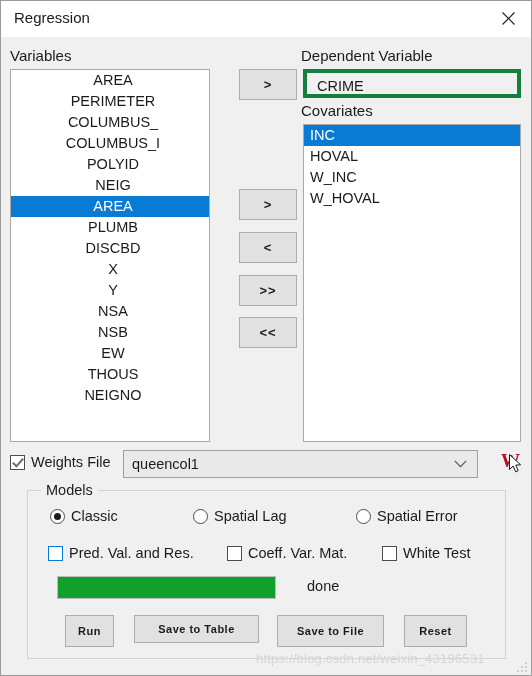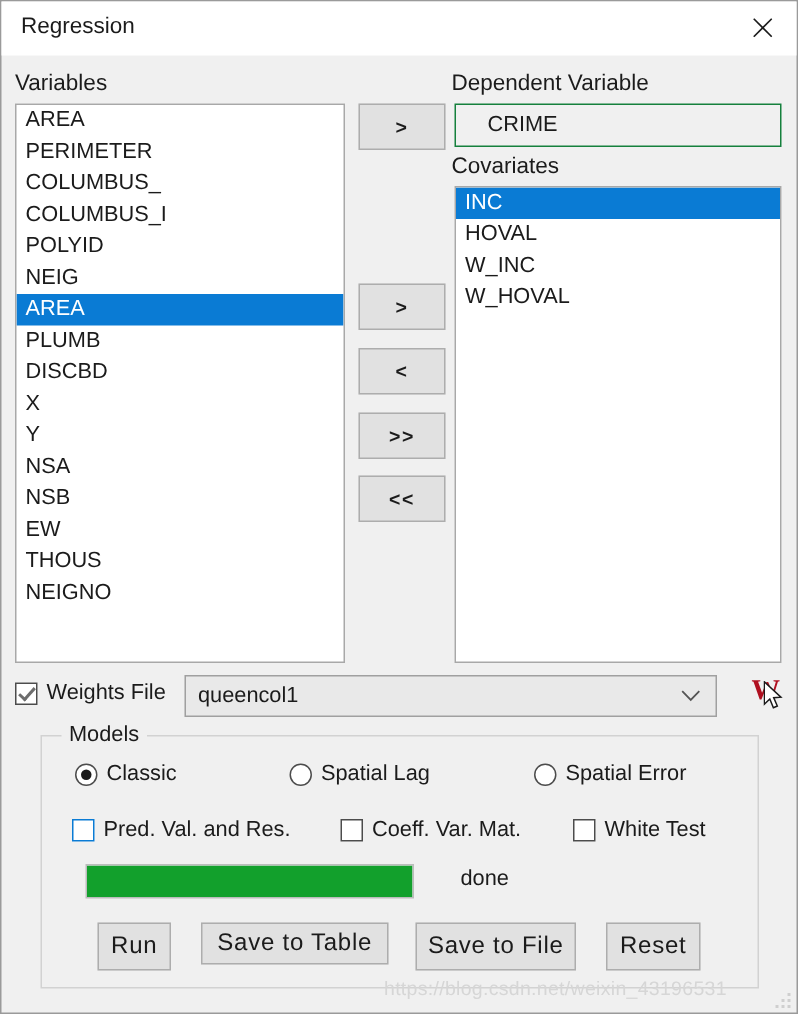--- a/index.html
+++ b/index.html
@@ -80,44 +80,45 @@
   }
   .listbox .row.selected {
     background: #0a7bd4;
     color: #ffffff;
   }
 
   
   .textfield {
     position: absolute;
     background: #f0f0f0;
-    border: 1px solid #15803d;
-    box-sizing: border-box;
-    font-size: 14.5px;
-    color: #1b1b1b;
-    padding-left: 21px;
+    border: 4px solid #15803d;
+    box-sizing: border-box;
+    font-size: 14.5px;
+    color: #1b1b1b;
+    padding-left: 10px;
     line-height: 27px;
     white-space: nowrap;
     overflow: hidden;
   }
 
   
   .btn {
     position: absolute;
     background: #e1e1e1;
     border: 1px solid #adadad;
     box-sizing: border-box;
-    font-size: 16px;
+    font-size: 11px;
     color: #1b1b1b;
     display: flex;
     align-items: center;
     justify-content: center;
     cursor: default;
     font-family: "Liberation Sans", sans-serif;
     letter-spacing: 0.5px;
+    font-weight: bold;
   }
   .btn.arrow { font-weight: bold; font-size: 13px; letter-spacing: 1px; }
 
   
   .check-wrap, .radio-wrap {
     position: absolute;
     display: flex;
     align-items: center;
     cursor: default;
     white-space: nowrap;
@@ -261,21 +262,21 @@
     <div id="title-text">Regression</div>
     <div id="close-btn">
       <svg width="13" height="13" viewBox="0 0 13 13">
         <line x1="0.5" y1="0.5" x2="12.5" y2="12.5" stroke="#1b1b1b" stroke-width="1.1"></line>
         <line x1="12.5" y1="0.5" x2="0.5" y2="12.5" stroke="#1b1b1b" stroke-width="1.1"></line>
       </svg>
     </div>
   </div>
 
   <div class="heading" style="left:9px; top:46px; width:222px;">Variables</div>
-  <div class="listbox" id="variables-list" style="left:9px; top:68px; width:220px; height:373px;">
+  <div class="listbox" id="variables-list" style="left:9px; top:68px; width:200px; height:373px;text-align:center;">
       <div class="row"><span>AREA</span></div>
       <div class="row"><span>PERIMETER</span></div>
       <div class="row"><span>COLUMBUS_</span></div>
       <div class="row"><span>COLUMBUS_I</span></div>
       <div class="row"><span>POLYID</span></div>
       <div class="row"><span>NEIG</span></div>
       <div class="row selected" style="background: rgb(10, 123, 212);"><span>AREA</span></div>
       <div class="row"><span>PLUMB</span></div>
       <div class="row"><span>DISCBD</span></div>
       <div class="row"><span>X</span></div>

